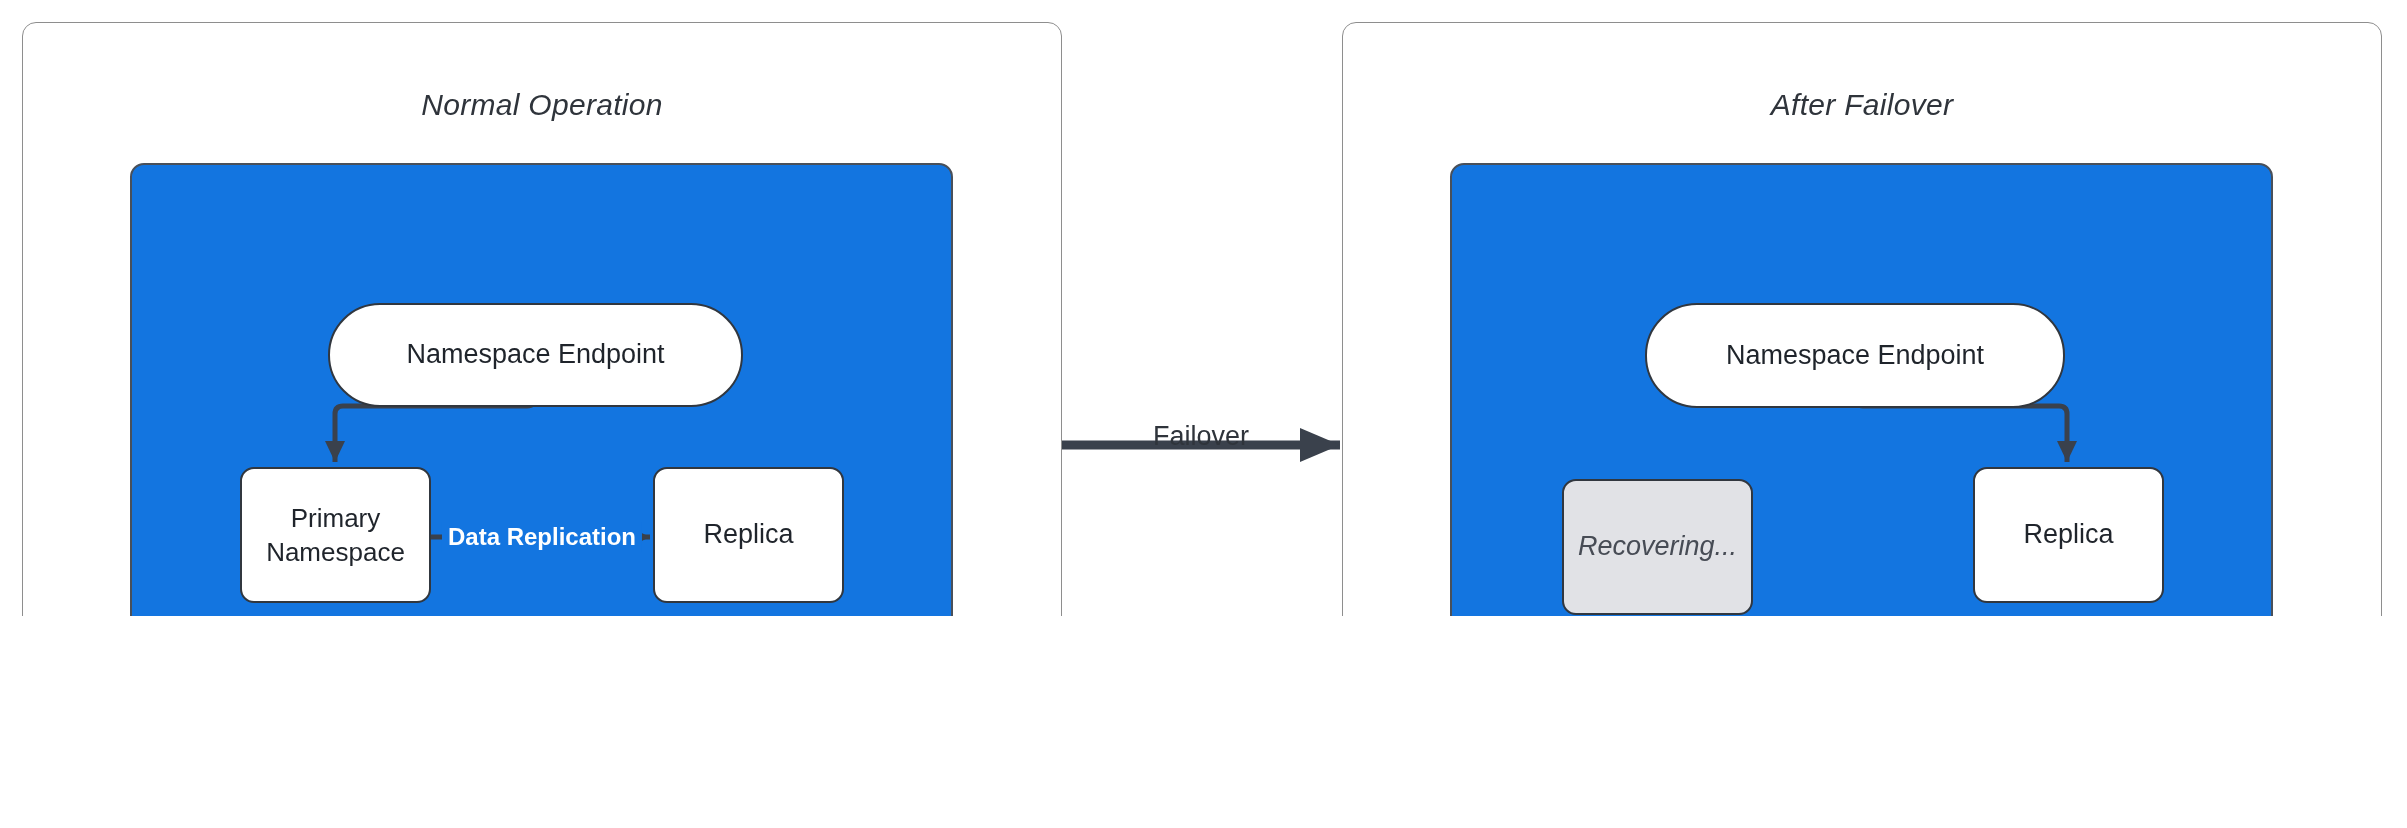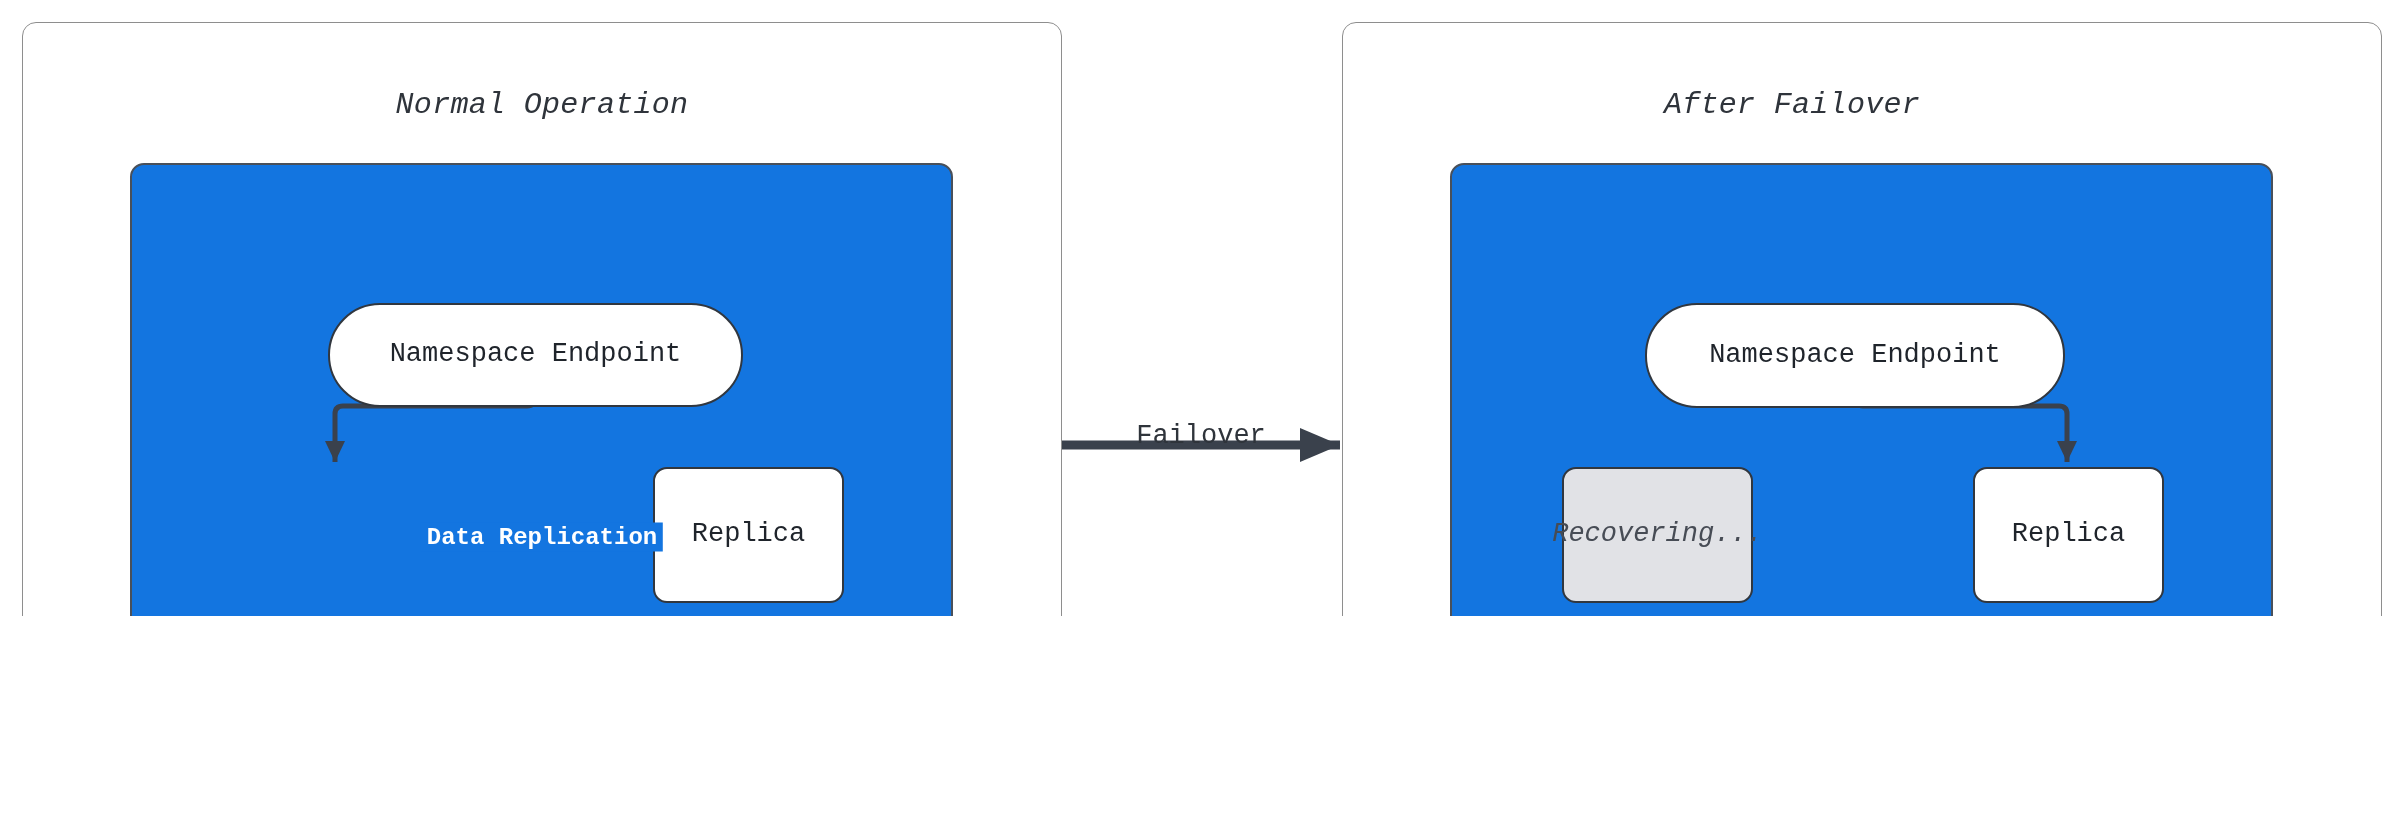--- a/index.html
+++ b/index.html
@@ -1,21 +1,21 @@
 <!DOCTYPE html>
 <html style="--canvas: #FFFFFF; --panel-border: #8E8E8E; --container-fill: #1375E0; --container-border: #49505A; --node-fill: #FFFFFF; --node-border: #31373F; --node-text: #1F242B; --connector: #3A414C; --title-text: #2F343B; --edge-label-text: #FFFFFF; --recovering-fill: #E1E2E6; --recovering-text: #474C55;"><head>
 <meta charset="utf-8">
 <style>
   html, body { margin: 0; padding: 0; background: #ffffff; }
   .stage {
     position: relative;
     width: 2407px;
     height: 616px;
     background: var(--canvas, #ffffff);
-    font-family: Liberation Mono, monospace;
+    font-family: Liberation Sans, sans-serif;
     overflow: hidden;
   }
   .panel {
     position: absolute;
     top: 22px;
     width: 1040px;
     height: 779px;
     border: 1px solid var(--panel-border, #8e8e8e);
     border-radius: 14px;
     background: transparent;
@@ -81,20 +81,21 @@
     padding: 0 14px;
   }
   .node.rect.primary    { left: 240px; }
   .node.rect.replica-l  { left: 653px; font-size: 27px; }
   .node.rect.recovering {
     left: 1562px;
     background: var(--recovering-fill, #e1e2e6);
     color: var(--recovering-text, #474c55);
     font-style: italic;
     font-size: 27px;
+    margin-top: 12px;
   }
   .node.rect.replica-r  { left: 1973px; font-size: 27px; }
   .edge-label {
     position: absolute;
     left: 542px; top: 537px;
     transform: translate(-50%, -50%);
     background: var(--container-fill, #1375e0);
     color: var(--edge-label-text, #ffffff);
     font-weight: bold;
     font-size: 24px;
@@ -114,21 +115,21 @@
 </style>
 </head>
 <body>
 
 <div class="stage">
 
   <div class="panel left"></div>
   <div class="panel-title" style="left:22px; width:1040px;">Normal Operation</div>
 
   <div class="panel right"></div>
-  <div class="panel-title" style="left:1272px; width:1040px;">After Failover</div>
+  <div class="panel-title" style="left:1342px; width:1040px;">After Failover</div>
 
   <div class="container-box left"></div>
   <div class="container-box right"></div>
 
   <svg class="wires" viewBox="0 0 2407 828">
     <defs>
       <marker id="arrowSmall" markerUnits="userSpaceOnUse" markerWidth="26" markerHeight="24" refX="23" refY="12" orient="auto">
         <path d="M2 2 L23 12 L2 22 Z" style="fill: var(--connector, #3A414C);"></path>
       </marker>
       <marker id="arrowBig" markerUnits="userSpaceOnUse" markerWidth="46" markerHeight="40" refX="42" refY="19" orient="auto">
@@ -139,20 +140,21 @@
     <path d="M535 359 L535 398 Q535 406 527 406 L343 406 Q335 406 335 414 L335 462" fill="none" style="stroke: var(--connector, #3A414C);" stroke-width="5" marker-end="url(#arrowSmall)"></path>
 
     <path d="M430 537 L650 537" fill="none" style="stroke: var(--connector, #3A414C);" stroke-width="5" marker-end="url(#arrowSmall)"></path>
 
     <path d="M1062 445 L1340 445" fill="none" style="stroke: var(--connector, #3A414C);" stroke-width="9" marker-end="url(#arrowBig)"></path>
 
     <path d="M1855 360 L1855 398 Q1855 406 1863 406 L2059 406 Q2067 406 2067 414 L2067 462" fill="none" style="stroke: var(--connector, #3A414C);" stroke-width="5" marker-end="url(#arrowSmall)"></path>
   </svg>
 
   <div class="node pill pl">Namespace Endpoint</div>
+  <div class="node rect primary">Primary Namespace</div>
   <div class="node rect replica-l">Replica</div>
   <div class="edge-label">Data Replication</div>
 
   <div class="failover-label">Failover</div>
 
   <div class="node pill pr">Namespace Endpoint</div>
   <div class="node rect recovering">Recovering...</div>
   <div class="node rect replica-r">Replica</div>
 
 </div>

